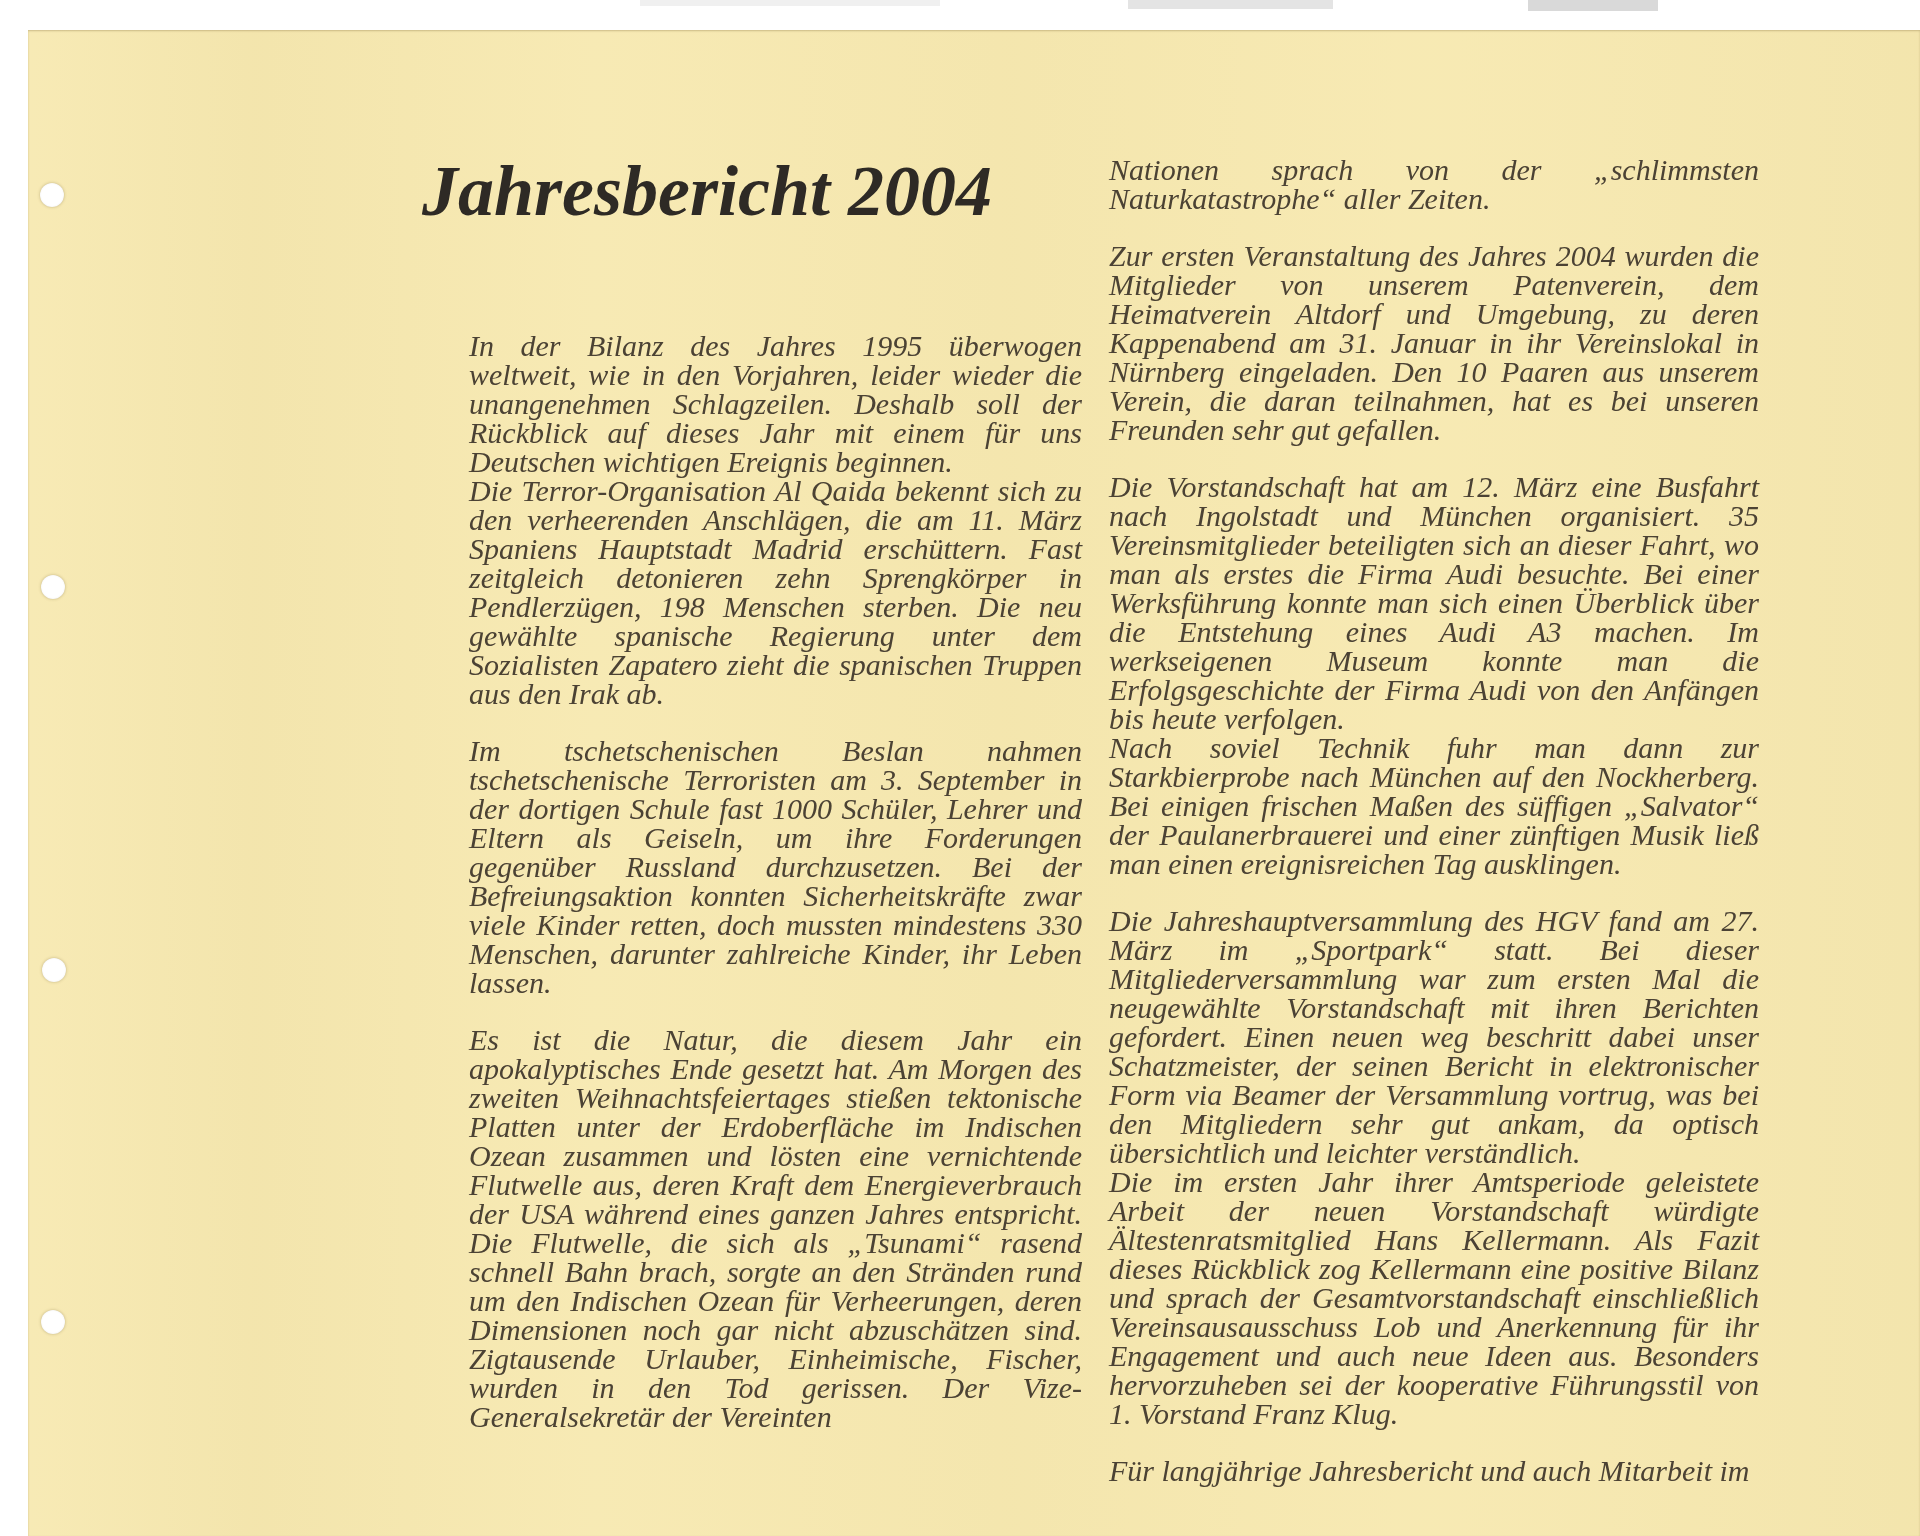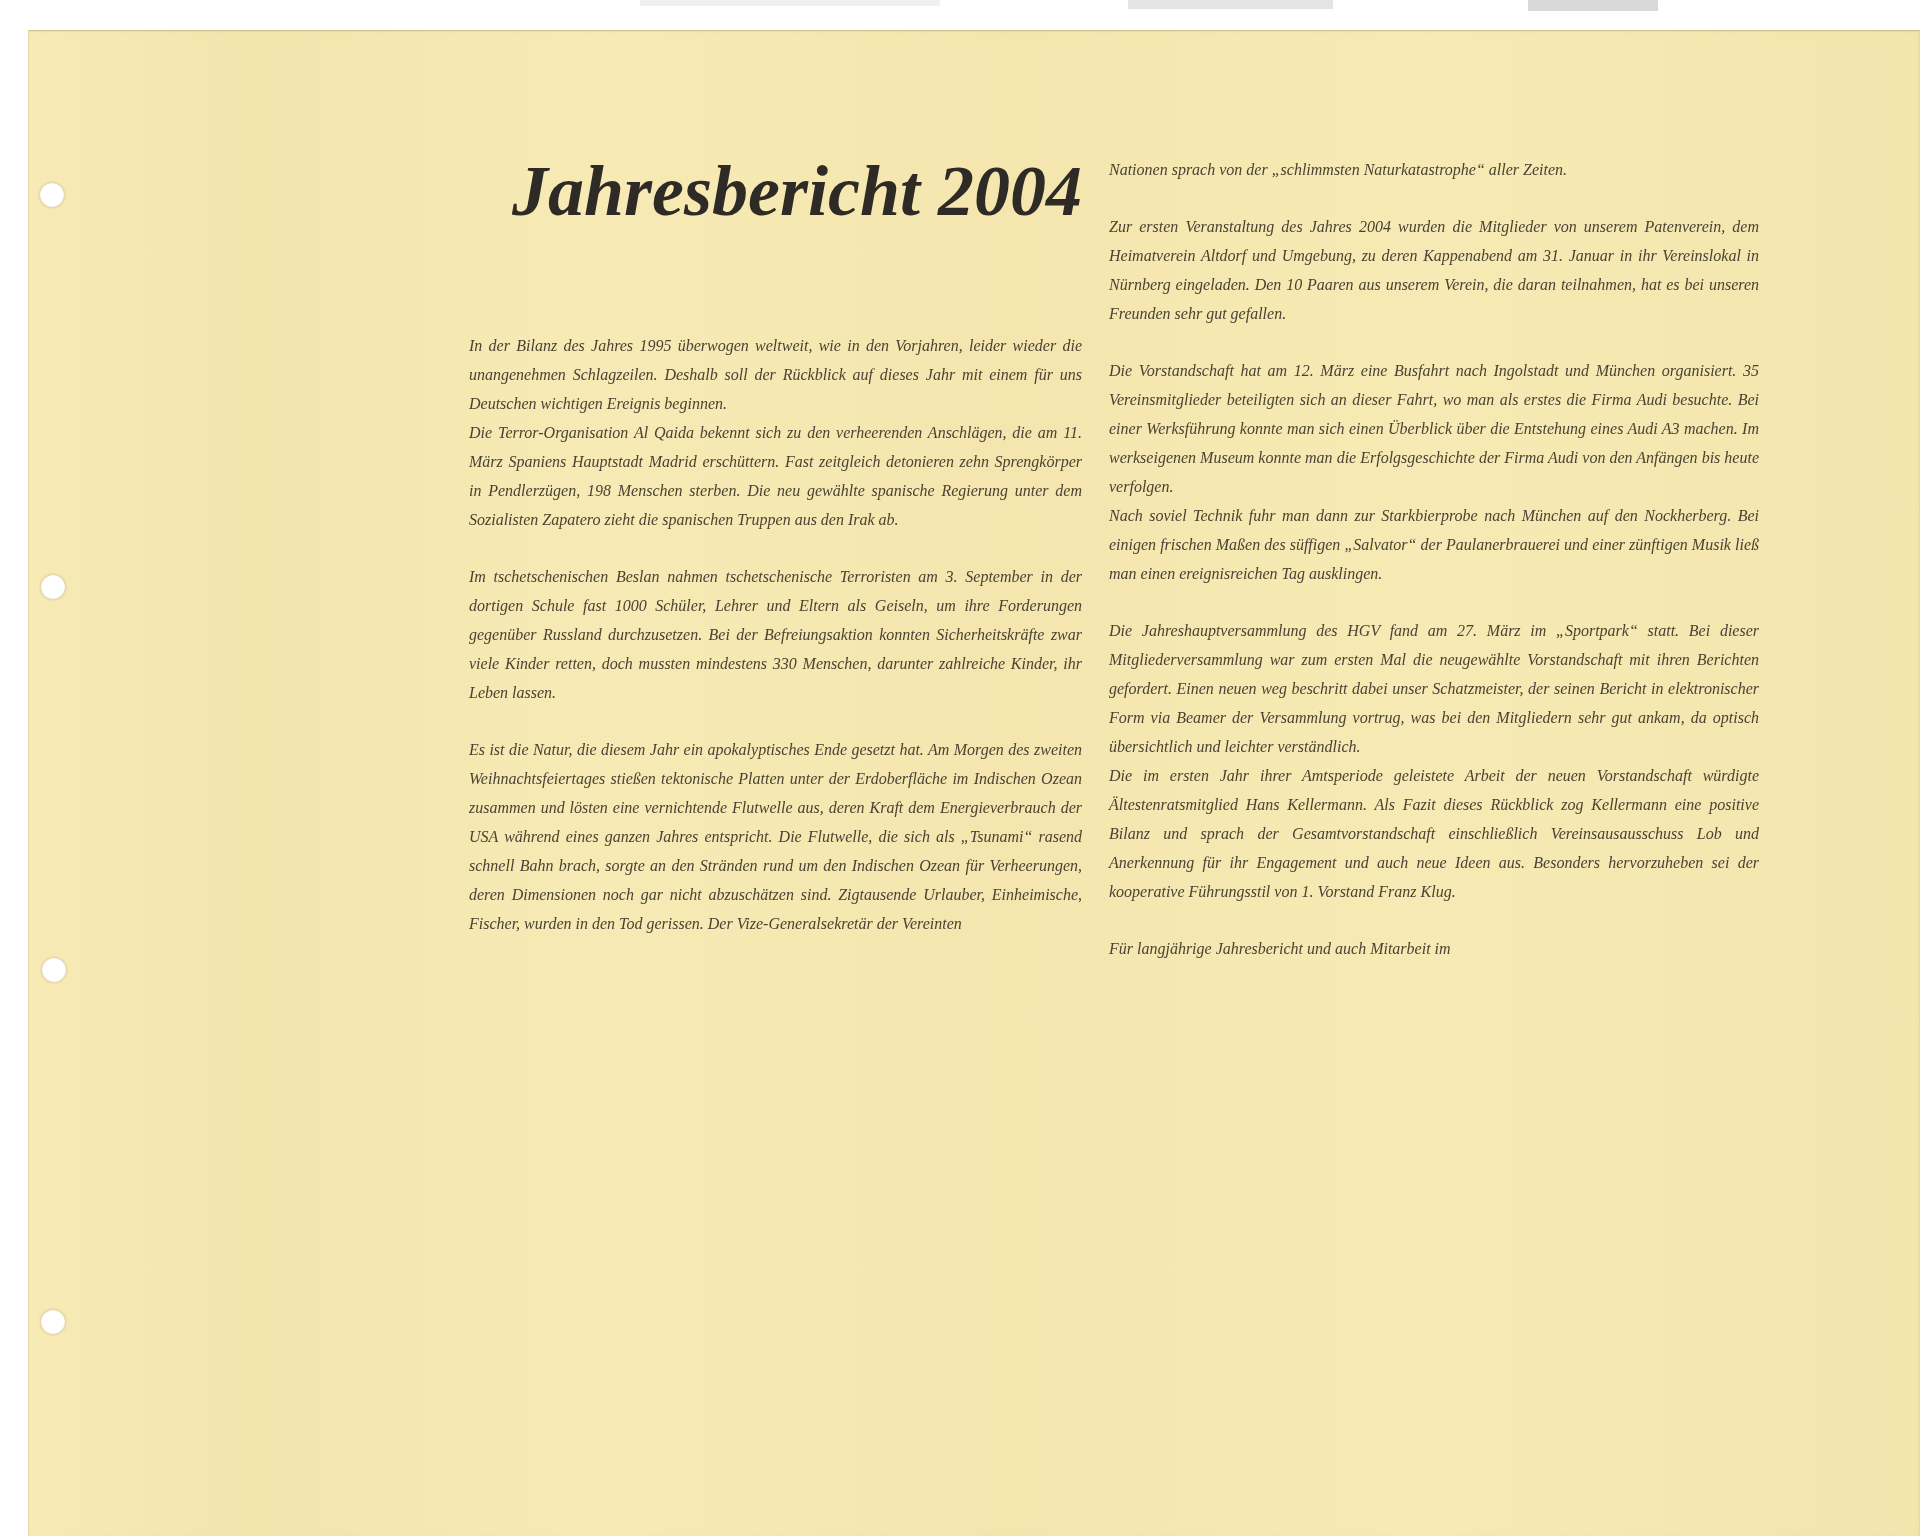--- a/index.html
+++ b/index.html
@@ -44,29 +44,29 @@
   }
   .hole.h1{left:40px;top:183px;}
   .hole.h2{left:41px;top:575px;}
   .hole.h3{left:42px;top:958px;}
   .hole.h4{left:41px;top:1310px;}
   .title{
     position:absolute;left:422px;top:150px;width:660px;
     font-style:italic;font-weight:bold;
     font-size:72px;line-height:1.15;
     letter-spacing:0px;
-    text-align:right;
+    text-align:left;
     color:var(--title_ink);
     white-space:nowrap;
   }
   .col{
     position:absolute;
     color:var(--ink);
     font-style:italic;
-    font-size:16px;line-height:29px;
+    font-size:30px;line-height:29px;
     text-align:justify;
     hyphens:none;
   }
   .col-left{left:469px;top:331px;width:613px;}
   .col-right{left:1109px;top:155px;width:650px;}
   .col p{margin:0 0 28px 0;}
   .col p.tight{margin-bottom:0;}
   .col p:last-child{margin-bottom:17px;font-style:italic;}
 </style>
 </head>

